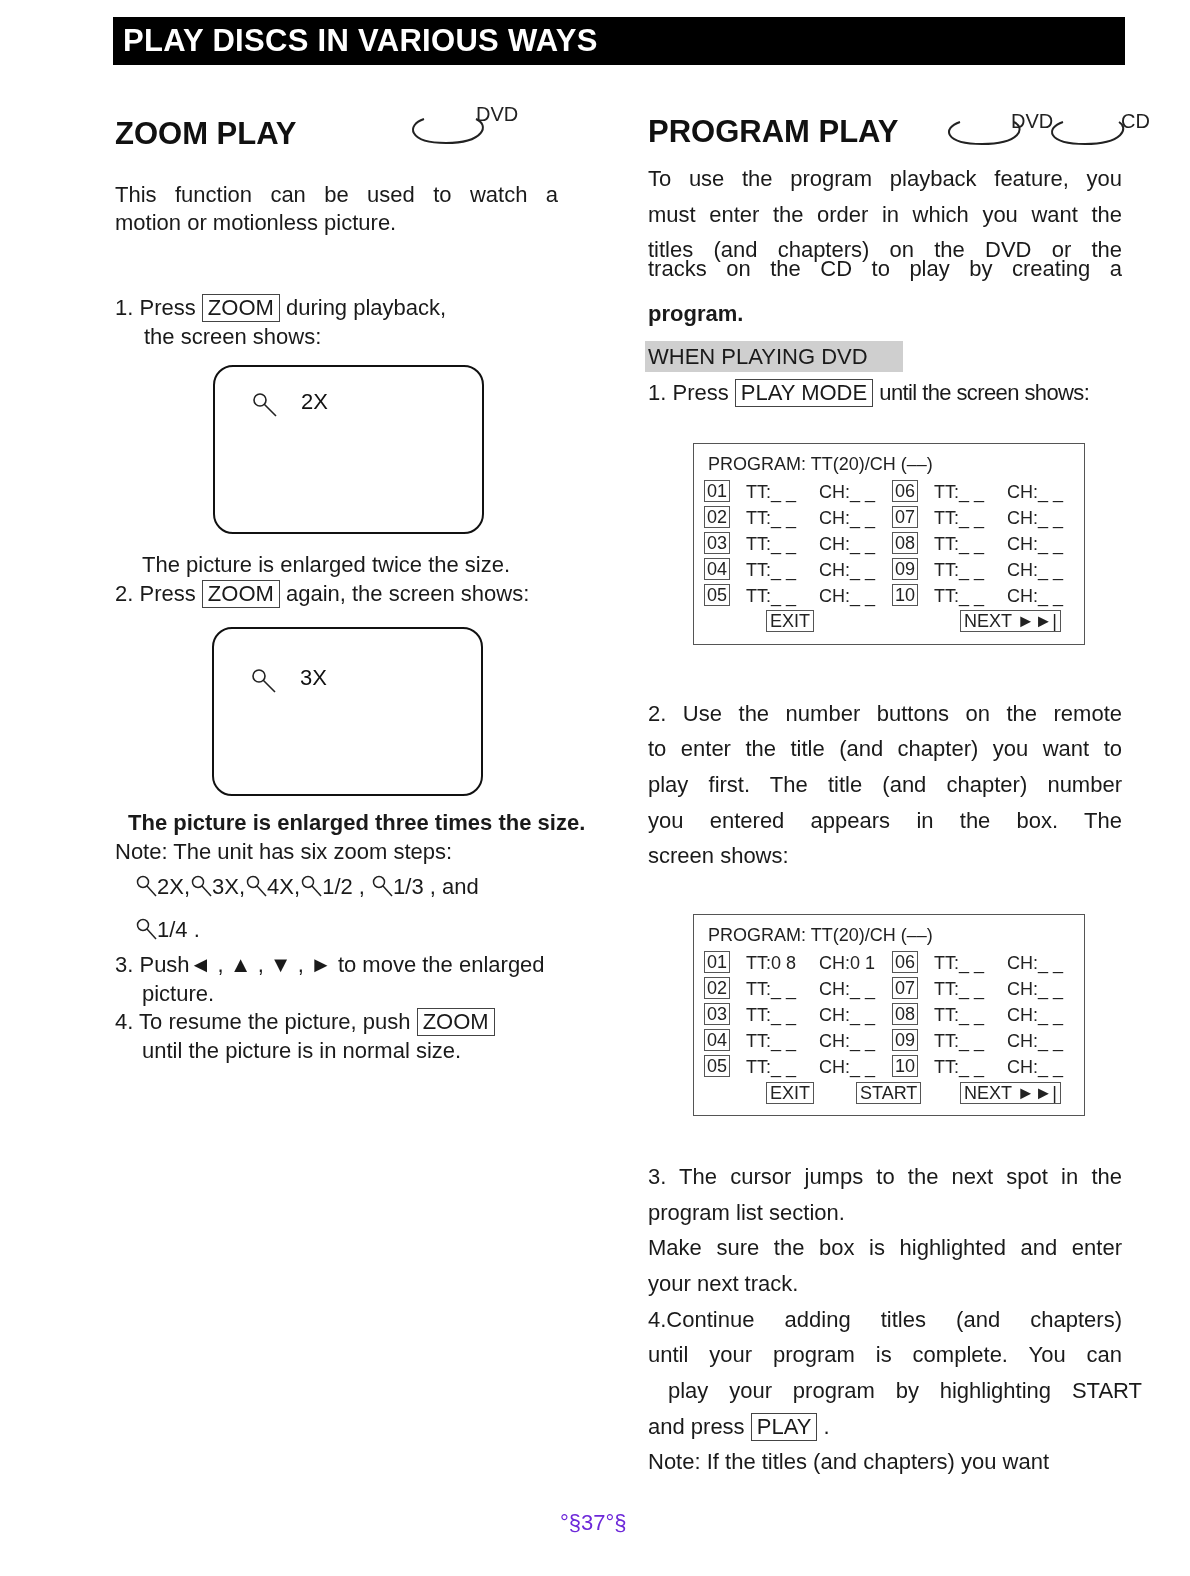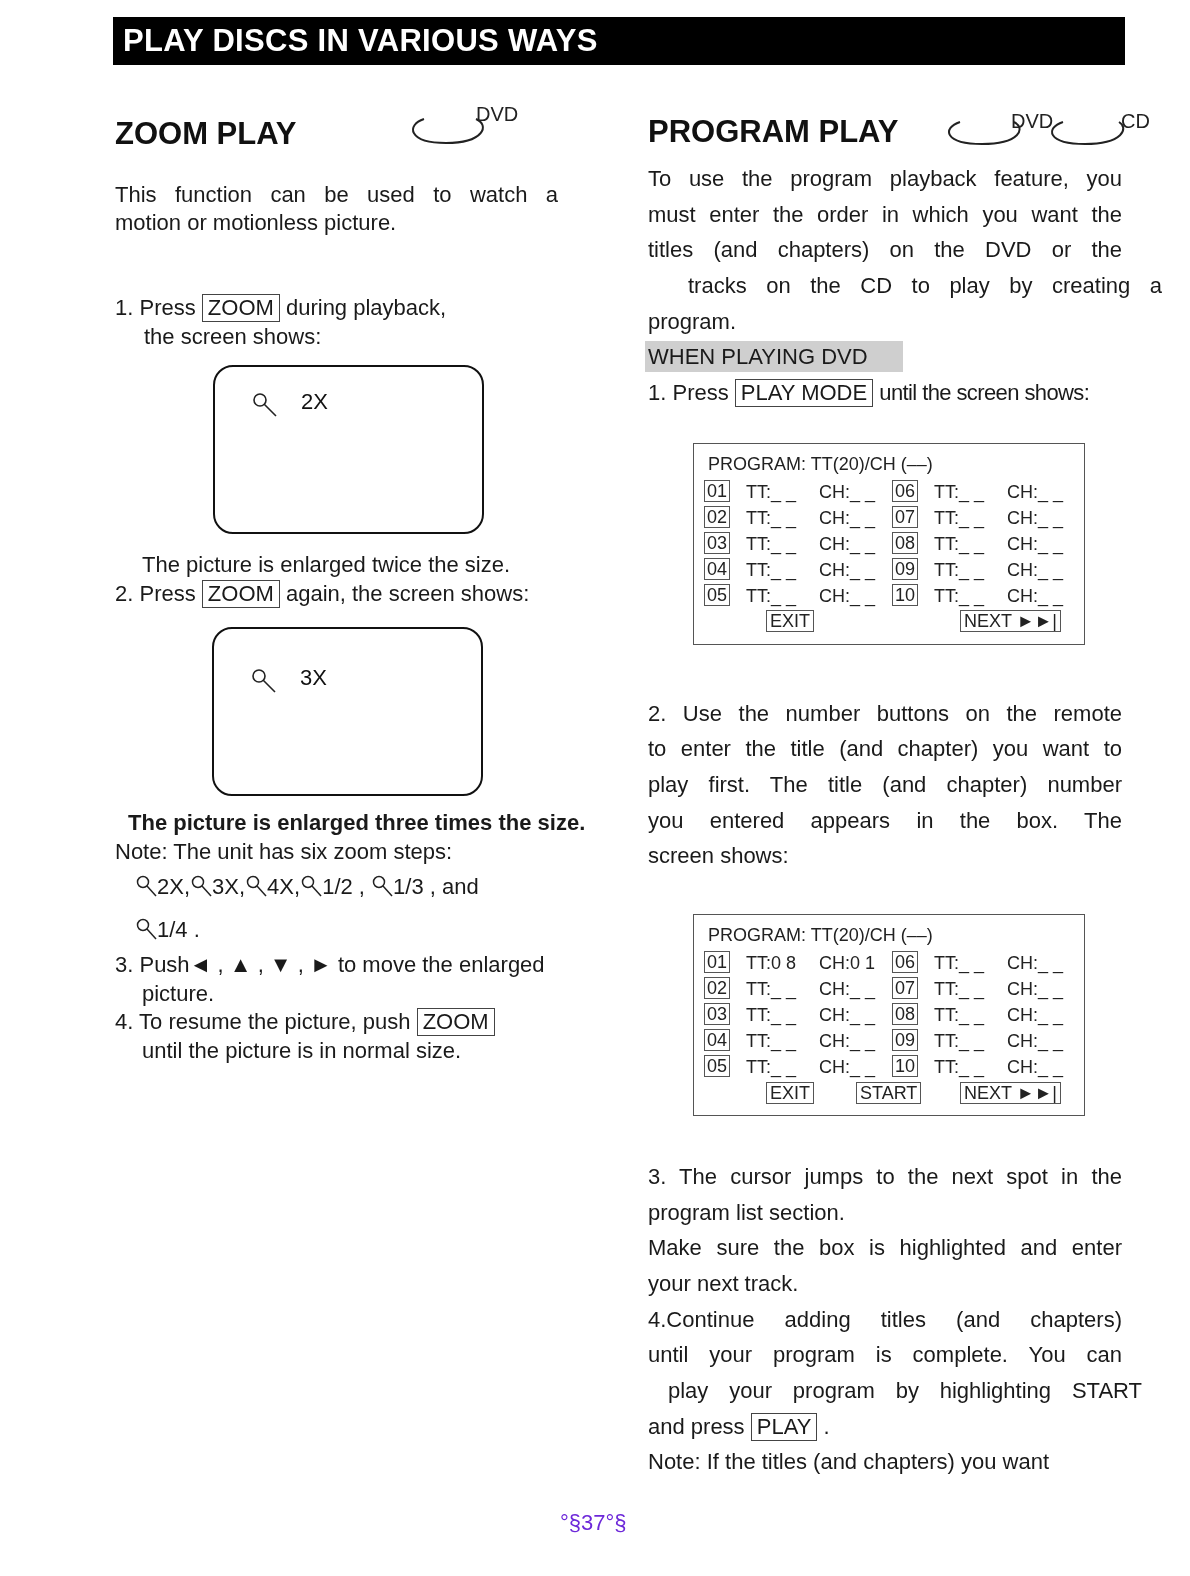--- a/index.html
+++ b/index.html
@@ -139,22 +139,22 @@
 <div class="disc-logo" style="left:1045px; top:110px;">
   <svg width="84" height="40">
       <path d="M18 12 C 0 18, 2 34, 40 34 C 78 34, 84 18, 74 12" fill="none" stroke="#222" stroke-width="2"></path>
     </svg>
   <span style="left:28px;">CD</span>
 </div>
 
 <div class="rp justify" style="left:648px; top:161px; width:474px;">To use the program playback feature, you</div>
 <div class="rp justify" style="left:648px; top:197px; width:474px;">must enter the order in which you want the</div>
 <div class="rp justify" style="left:648px; top:232px; width:474px;">titles (and chapters) on the DVD or the</div>
-<div class="rp justify" style="left:648px; top:268px; width:474px;margin-left:40px;">tracks on the CD to play by creating a</div>
-<div class="rp" style="left:648px; top:304px;">program.</div>
+<div class="rp justify" style="left:648px; top:251px; width:474px;">tracks on the CD to play by creating a</div>
+<div class="rp" style="left:648px; top:296px;font-weight:bold;">program.</div>
 
 <div class="highlight-label">WHEN PLAYING DVD</div>
 
 <div class="rp" style="left:648px; top:375px;">
   <span>1. Press</span>
   <span class="key">PLAY MODE</span>
   <span style="letter-spacing:-0.6px;">until the screen shows:</span>
 </div>
 
 <div class="prog-box" style="left:693px; top:443px;">

